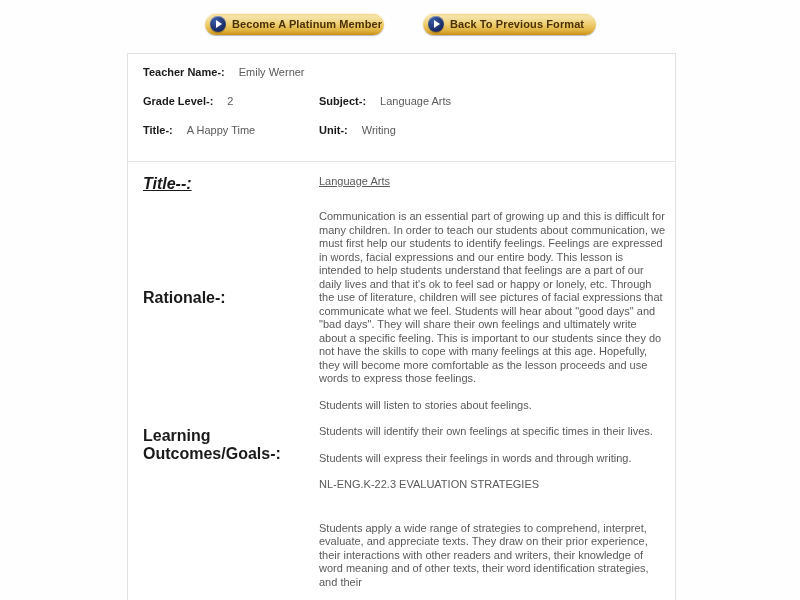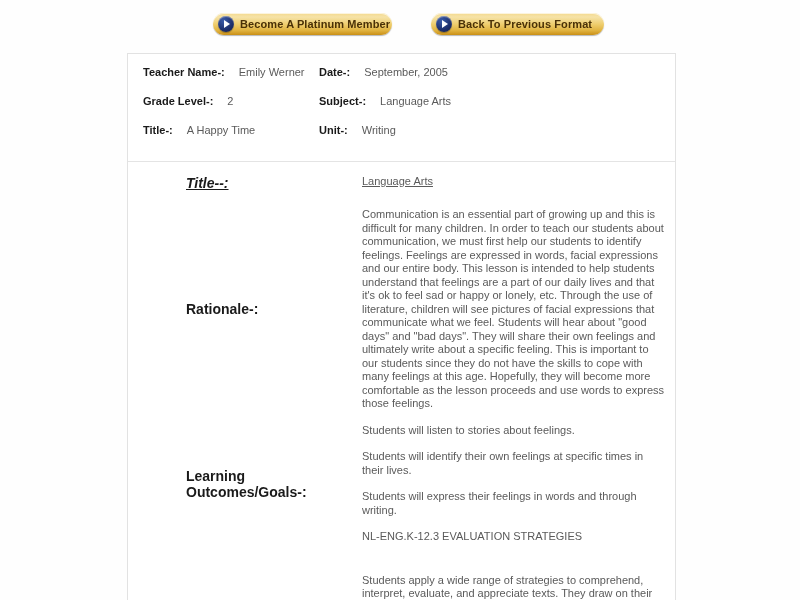--- a/index.html
+++ b/index.html
@@ -16,21 +16,21 @@
     position: relative;
     width: 800px;
     height: 600px;
     background: #fefefe;
   }
 
   
   .btn-bar {
     position: absolute;
     top: 13px;
-    left: 8px;
+    left: 0;
     width: 744px;
     height: 26px;
   }
 
   .gold-btn {
     position: absolute;
     height: 22px;
     border-radius: 11px;
     background: linear-gradient(to bottom,
                 #f3d88c 0%,
@@ -139,24 +139,23 @@
 
   
   .sec-row {
     display: flex;
     padding-left: 15px;
     padding-right: 8px;
   }
   .sec-label {
     width: 176px;
     flex: 0 0 176px;
-    font-size: 14px;
+    font-size: 16px;
     font-weight: bold;
     color: #1a1a1a;
-    margin-left: 43px;
   }
   .sec-body {
     flex: 1 1 auto;
     font-size: 11px;
     color: #5a5a5a;
     line-height: 13.5px;
   }
 
   .sec-body p { margin: 0; }
   .sec-body .gap { height: 13px; }
@@ -199,24 +198,20 @@
   <div id="panel">
 
 
     <div id="fields">
 
       <div class="field-row">
         <div class="field-cell col1">
           <span class="f-label">Teacher Name-:</span>
           <span class="f-value">Emily Werner</span>
         </div>
-        <div class="field-cell col2">
-          <span class="f-label">Date-:</span>
-          <span class="f-value">September, 2005</span>
-        </div>
       </div>
 
       <div class="field-row">
         <div class="field-cell col1">
           <span class="f-label">Grade Level-:</span>
           <span class="f-value">2</span>
         </div>
         <div class="field-cell col2">
           <span class="f-label">Subject-:</span>
           <span class="f-value">Language Arts</span>
@@ -261,21 +256,21 @@
       <div class="sec-label sec-label-mid">
         <span>Learning Outcomes/Goals-:</span>
       </div>
       <div class="sec-body">
         <p>Students will listen to stories about feelings.</p>
         <div class="gap"></div>
         <p>Students will identify their own feelings at specific times in their lives.</p>
         <div class="gap"></div>
         <p>Students will express their feelings in words and through writing.</p>
         <div class="gap"></div>
-        <p>NL-ENG.K-12.3 EVALUATION STRATEGIES</p>
+        <p>NL-ENG.K-22.3 EVALUATION STRATEGIES</p>
       </div>
     </div>
 
     <div class="sec-row" id="row-tail">
       <div class="sec-label"></div>
       <div class="sec-body">
         <p>Students apply a wide range of strategies to comprehend, interpret, evaluate, and appreciate texts. They draw on their prior experience, their interactions with other readers and writers, their knowledge of word meaning and of other texts, their word identification strategies, and their</p>
       </div>
     </div>
 

